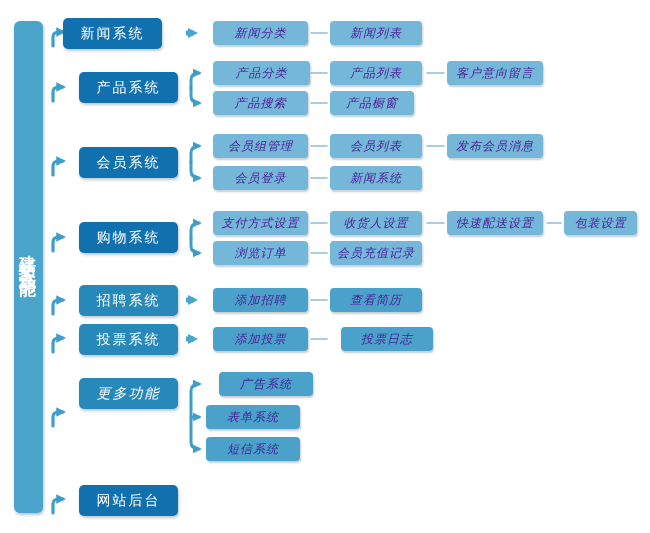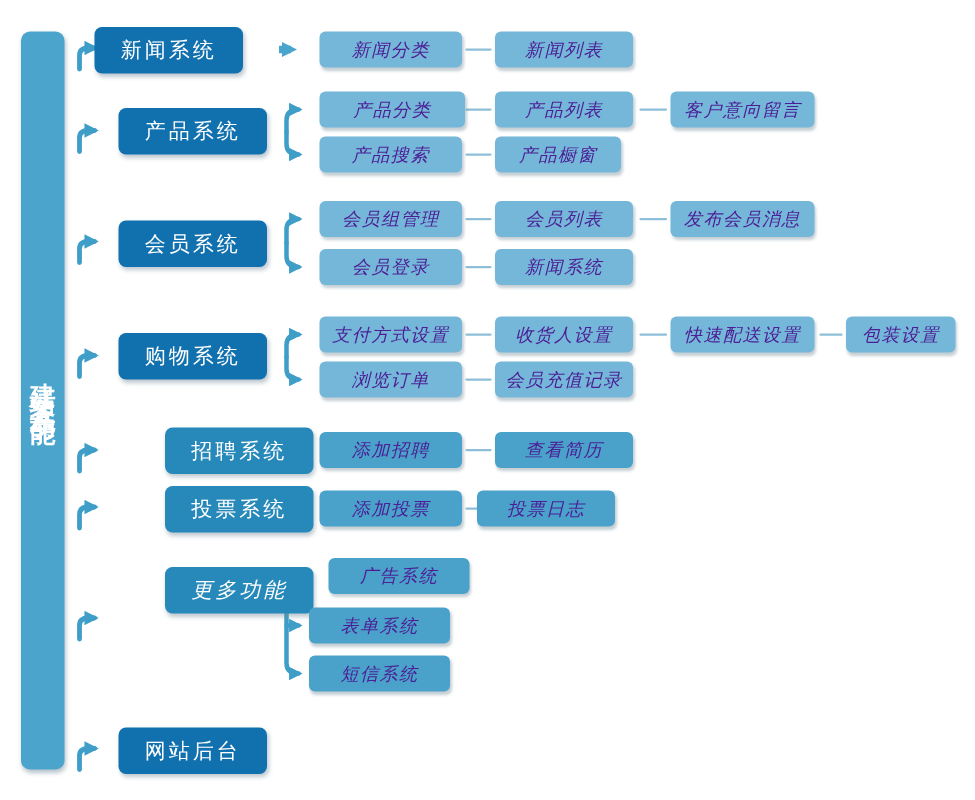--- a/index.html
+++ b/index.html
@@ -11,21 +11,21 @@
             display:flex;align-items:center;justify-content:center;}
   .root-bar .vtext{writing-mode:vertical-rl;text-orientation:upright;color:#fff;
             font-size:17px;font-weight:bold;letter-spacing:5px;margin-bottom:22px;}
   .box-l1{position:absolute;width:99px;height:31px;border-radius:5px;color:#fff;
           font-size:14px;letter-spacing:2px;display:flex;align-items:center;justify-content:center;
           box-shadow:1px 2px 3px rgba(110,135,150,.45);}
   .box-s{position:absolute;height:24px;border-radius:4px;color:#4c1d95;
          font-size:12px;letter-spacing:1px;display:flex;align-items:center;justify-content:center;
          box-shadow:1px 2px 2px rgba(110,135,150,.4);font-style:italic;}
   .c-dark{background:#1170AE;}
-  .c-middark{background:#2789BA;margin-left:31px;}
+  .c-middark{background:#2789BA;}
   .c-med{background:#4AA2CA;}
   .c-light{background:#74B7D9;}
 </style>
 </head>
 <body>
 
 <div id="stage">
 
   <svg id="connector-layer" width="650" height="533" viewBox="0 0 650 533" fill="none">
     <defs>
@@ -115,19 +115,19 @@
   <div class="box-s c-light" style="left:330px;top:211px;width:92px;">收货人设置</div>
   <div class="box-s c-light" style="left:447px;top:211px;width:96px;">快速配送设置</div>
   <div class="box-s c-light" style="left:564px;top:211px;width:73px;">包装设置</div>
   <div class="box-s c-light" style="left:213px;top:241px;width:95px;">浏览订单</div>
   <div class="box-s c-light" style="left:330px;top:241px;width:92px;">会员充值记录</div>
 
   <div class="box-s c-med" style="left:213px;top:288px;width:95px;">添加招聘</div>
   <div class="box-s c-med" style="left:330px;top:288px;width:92px;">查看简历</div>
 
   <div class="box-s c-med" style="left:213px;top:327px;width:95px;">添加投票</div>
-  <div class="box-s c-med" style="left:318px;top:327px;width:92px;">投票日志</div>
+  <div class="box-s c-med" style="left:341px;top:327px;width:92px;">投票日志</div>
 
   <div class="box-s c-med" style="left:206px;top:372px;width:94px;margin-left:13px;">广告系统</div>
   <div class="box-s c-med" style="left:206px;top:405px;width:94px;">表单系统</div>
   <div class="box-s c-med" style="left:206px;top:437px;width:94px;">短信系统</div>
 
 </div>
 
 </body></html>

